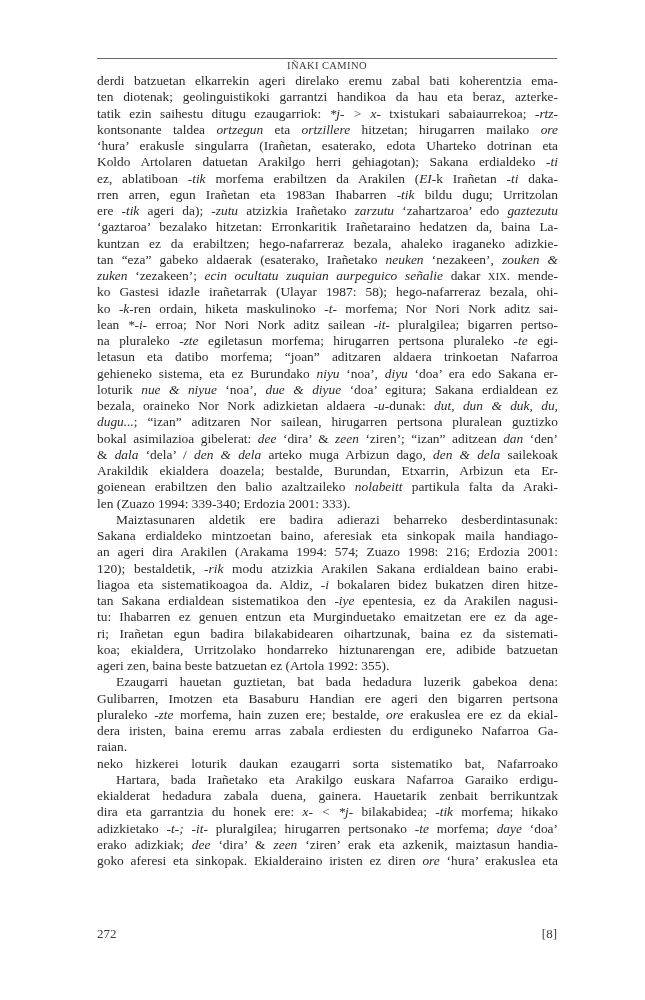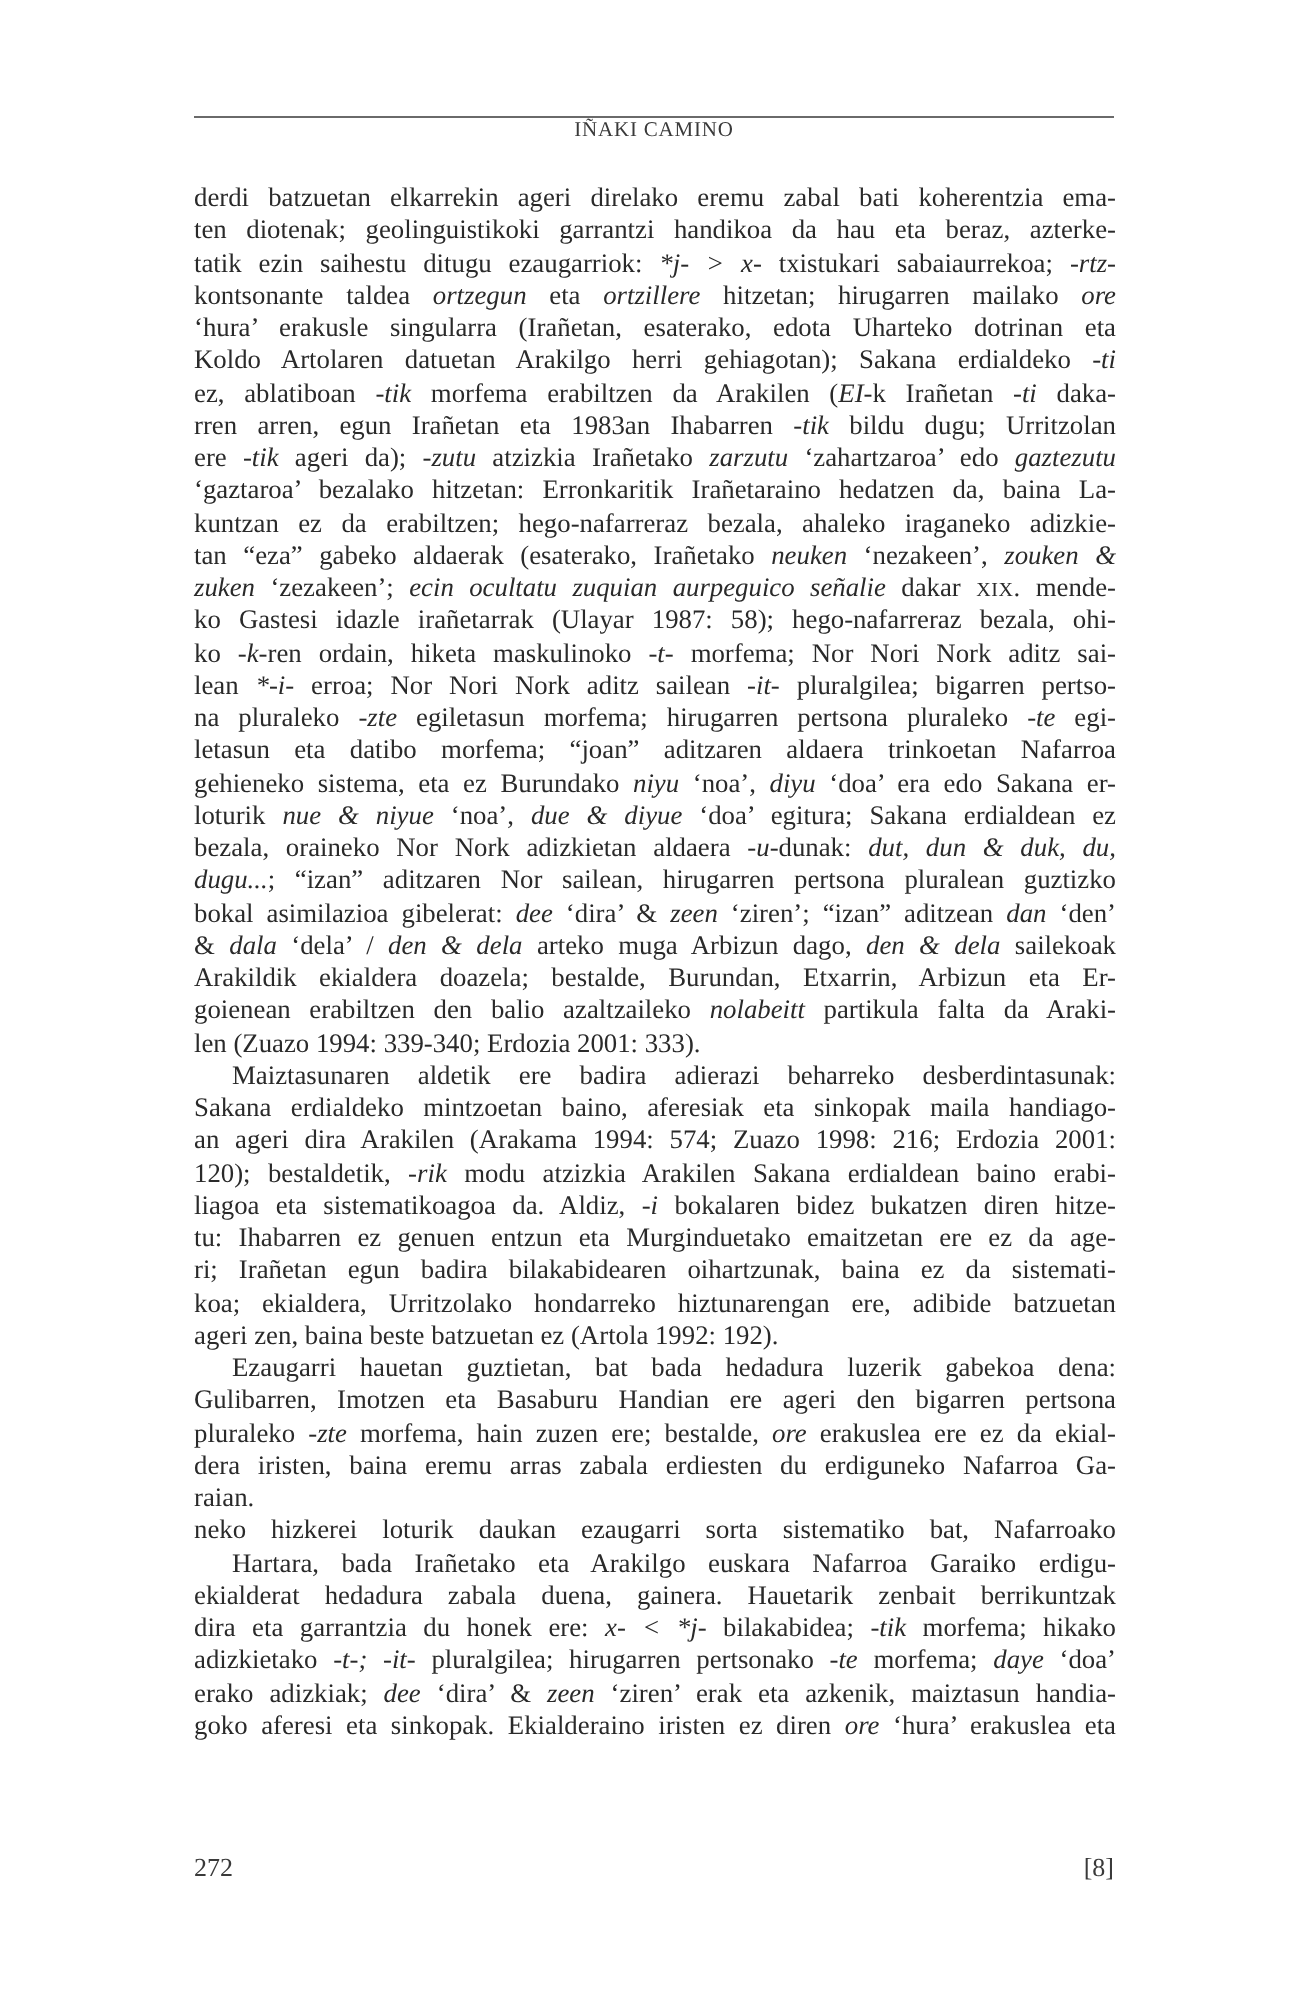--- a/index.html
+++ b/index.html
@@ -2,21 +2,21 @@
 <html><head>
 <meta charset="utf-8">
 <style>
   html, body { margin:0; padding:0; background:#ffffff; }
   body { width:645px; height:1000px; position:relative; overflow:hidden;
          font-family:"Liberation Serif", "DejaVu Serif", serif; color:#2a2a2a; }
   .running-head { position:absolute; top:60px; left:97px; width:460px; text-align:center;
          font-size:10.5px; letter-spacing:0.4px; color:#3a3a3a; }
   .head-rule { position:absolute; top:58px; left:97px; width:460px; height:0;
          border-top:1px solid #6a6a6a; }
-  .body-text { position:absolute; top:91px; left:97px; width:461px; }
+  .body-text { position:absolute; top:73px; left:97px; width:461px; }
   .line { display:block; height:16.25px; line-height:16.25px; font-size:13.4px;
           white-space:nowrap; text-align:justify; text-align-last:justify; }
   .line.last { text-align-last:left; }
   .line.indent { padding-left:19px; }
   .it { font-style:italic; }
   .sc { font-size:10px; letter-spacing:0.3px; }
   .folio { position:absolute; top:926px; font-size:13px; color:#3a3a3a; }
   .folio.left { left:97px; }
   .folio.right { right:88px; }
 </style>
@@ -55,24 +55,25 @@
       <span class="line"><span>Arakildik ekialdera doazela; bestalde, Burundan, Etxarrin, Arbizun eta Er-</span></span>
       <span class="line"><span>goienean erabiltzen den balio azaltzaileko </span><span class="it">nolabeitt</span><span> partikula falta da Araki-</span></span>
       <span class="line last"><span>len (Zuazo 1994: 339-340; Erdozia 2001: 333).</span></span>
     </div>
     <div>
       <span class="line indent"><span>Maiztasunaren aldetik ere badira adierazi beharreko desberdintasunak:</span></span>
       <span class="line"><span>Sakana erdialdeko mintzoetan baino, aferesiak eta sinkopak maila handiago-</span></span>
       <span class="line"><span>an ageri dira Arakilen (Arakama 1994: 574; Zuazo 1998: 216; Erdozia 2001:</span></span>
       <span class="line"><span>120); bestaldetik, </span><span class="it">-rik</span><span> modu atzizkia Arakilen Sakana erdialdean baino erabi-</span></span>
       <span class="line"><span>liagoa eta sistematikoagoa da. Aldiz, </span><span class="it">-i</span><span> bokalaren bidez bukatzen diren hitze-</span></span>
+      <span class="line"><span>tan Sakana erdialdean sistematikoa den </span><span class="it">-iye</span><span> epentesia, ez da Arakilen nagusi-</span></span>
       <span class="line"><span>tu: Ihabarren ez genuen entzun eta Murginduetako emaitzetan ere ez da age-</span></span>
       <span class="line"><span>ri; Irañetan egun badira bilakabidearen oihartzunak, baina ez da sistemati-</span></span>
       <span class="line"><span>koa; ekialdera, Urritzolako hondarreko hiztunarengan ere, adibide batzuetan</span></span>
-      <span class="line last"><span>ageri zen, baina beste batzuetan ez (Artola 1992: 192).</span></span>
+      <span class="line last"><span>ageri zen, baina beste batzuetan ez (Artola 1992: 355).</span></span>
     </div>
     <div>
       <span class="line indent"><span>Ezaugarri hauetan guztietan, bat bada hedadura luzerik gabekoa dena:</span></span>
       <span class="line"><span>Gulibarren, Imotzen eta Basaburu Handian ere ageri den bigarren pertsona</span></span>
       <span class="line"><span>pluraleko </span><span class="it">-zte</span><span> morfema, hain zuzen ere; bestalde, </span><span class="it">ore</span><span> erakuslea ere ez da ekial-</span></span>
       <span class="line"><span>dera iristen, baina eremu arras zabala erdiesten du erdiguneko Nafarroa Ga-</span></span>
       <span class="line last"><span>raian.</span></span>
     </div>
     <div>
       <span class="line"><span>neko hizkerei loturik daukan ezaugarri sorta sistematiko bat, Nafarroako</span></span>

